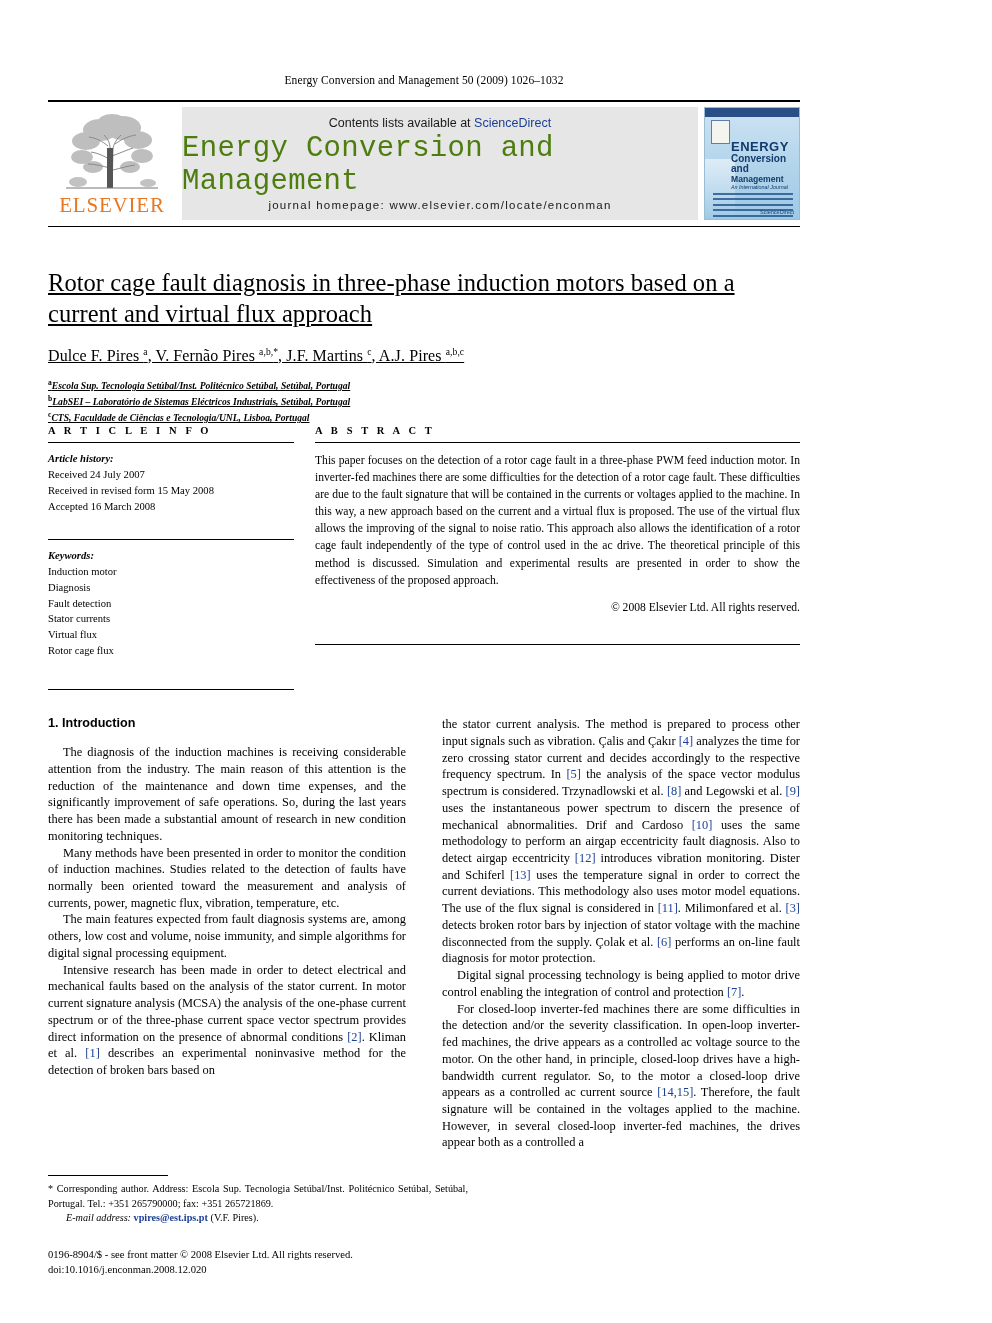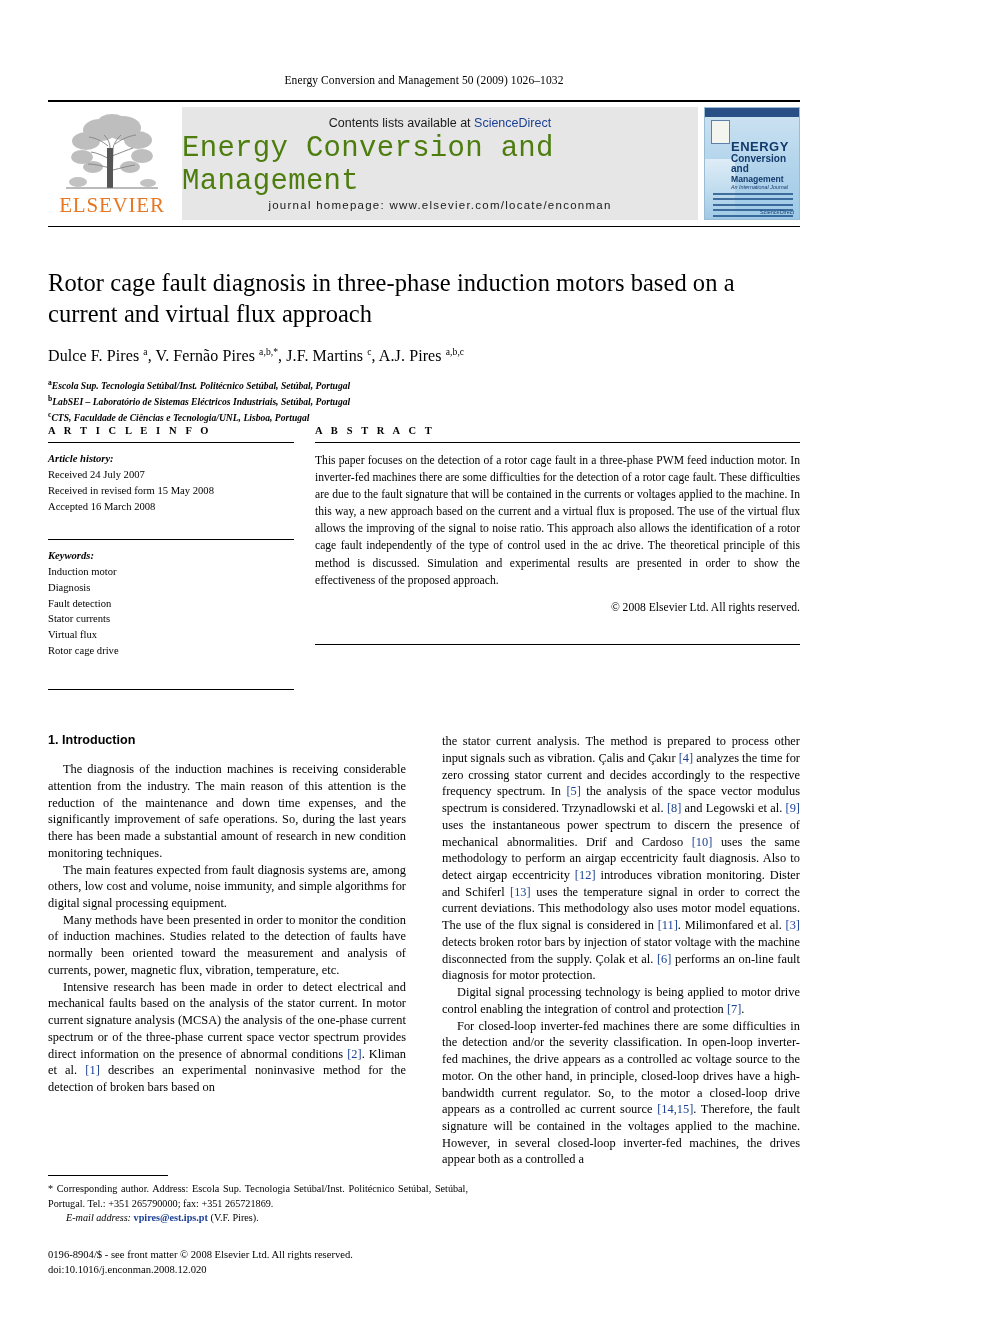--- a/index.html
+++ b/index.html
@@ -134,21 +134,21 @@
   .cover-smoke {
     position:absolute; bottom:0; left:0; width:30px; height:60px;
     background:linear-gradient(180deg, rgba(255,255,255,.55), rgba(255,255,255,0));
   }
 
   .masthead-bottom {
     border-bottom: 0.9px solid #000;
   }
 
   
-  .title-block { margin-top: 40px; }
+  .title-block { margin-top: 40px; text-decoration: underline; }
   h1.paper-title {
     font-family: "Liberation Serif", "DejaVu Serif", serif;
     font-size: 24.5px;
     font-weight: normal;
     line-height: 1.28;
     margin: 0;
     letter-spacing: 0.05px;
   }
   .authors {
     font-size: 16px;
@@ -204,21 +204,21 @@
     font-size: 11.6px;
     line-height: 1.47;
     text-align: justify;
   }
   .copyright {
     text-align: right;
     font-size: 11.6px;
     margin-top: 12px;
   }
   .body-cols {
-    margin-top: 43px;
+    margin-top: 26px;
     display: flex;
     gap: 36px;
   }
   .bcol { flex: 1 1 0; min-width: 0; }
   h2.sec-title {
     font-family: "Liberation Sans", sans-serif;
     font-size: 12.6px;
     font-weight: bold;
     margin: 0 0 14px 0;
   }
@@ -357,40 +357,40 @@
         <div>Accepted 16 March 2008</div>
       </div>
       <div class="kw-sep rule-thin"></div>
       <div class="kw">
         <div class="lbl">Keywords:</div>
         <div>Induction motor</div>
         <div>Diagnosis</div>
         <div>Fault detection</div>
         <div>Stator currents</div>
         <div>Virtual flux</div>
-        <div>Rotor cage drive</div>
+        <div>Rotor cage flux</div>
       </div>
       <div class="info-end-sep rule-thin"></div>
     </div>
 
     <div class="col-abs">
       <div class="sec-head">A B S T R A C T</div>
       <div class="rule-thick"></div>
       <div class="abstract-body">This paper focuses on the detection of a rotor cage fault in a three-phase PWM feed induction motor. In inverter-fed machines there are some difficulties for the detection of a rotor cage fault. These difficulties are due to the fault signature that will be contained in the currents or voltages applied to the machine. In this way, a new approach based on the current and a virtual flux is proposed. The use of the virtual flux allows the improving of the signal to noise ratio. This approach also allows the identification of a rotor cage fault independently of the type of control used in the ac drive. The theoretical principle of this method is discussed. Simulation and experimental results are presented in order to show the effectiveness of the proposed approach.</div>
       <div class="copyright">© 2008 Elsevier Ltd. All rights reserved.</div>
       <div class="info-end-sep rule-thin"></div>
     </div>
   </div>
 
   <div class="body-cols">
     <div class="bcol">
       <h2 class="sec-title">1. Introduction</h2>
       <p>The diagnosis of the induction machines is receiving considerable attention from the industry. The main reason of this attention is the reduction of the maintenance and down time expenses, and the significantly improvement of safe operations. So, during the last years there has been made a substantial amount of research in new condition monitoring techniques.</p>
+      <p>Many methods have been presented in order to monitor the condition of induction machines. Studies related to the detection of faults have normally been oriented toward the measurement and analysis of currents, power, magnetic flux, vibration, temperature, etc.</p>
       <p>The main features expected from fault diagnosis systems are, among others, low cost and volume, noise immunity, and simple algorithms for digital signal processing equipment.</p>
-      <p>Many methods have been presented in order to monitor the condition of induction machines. Studies related to the detection of faults have normally been oriented toward the measurement and analysis of currents, power, magnetic flux, vibration, temperature, etc.</p>
       <p id="left-last">Intensive research has been made in order to detect electrical and mechanical faults based on the analysis of the stator current. In motor current signature analysis (MCSA) the analysis of the one-phase current spectrum or of the three-phase current space vector spectrum provides direct information on the presence of abnormal conditions <span class="ref">[2]</span>. Kliman et al. <span class="ref">[1]</span> describes an experimental noninvasive method for the detection of broken bars based on</p>
     </div>
 
     <div class="bcol">
       <p id="right-p1" style="text-indent:0">the stator current analysis. The method is prepared to process other input signals such as vibration. Çalis and Çakır <span class="ref">[4]</span> analyzes the time for zero crossing stator current and decides accordingly to the respective frequency spectrum. In <span class="ref">[5]</span> the analysis of the space vector modulus spectrum is considered. Trzynadlowski et al. <span class="ref">[8]</span> and Legowski et al. <span class="ref">[9]</span> uses the instantaneous power spectrum to discern the presence of mechanical abnormalities. Drif and Cardoso <span class="ref">[10]</span> uses the same methodology to perform an airgap eccentricity fault diagnosis. Also to detect airgap eccentricity <span class="ref">[12]</span> introduces vibration monitoring. Dister and Schiferl <span class="ref">[13]</span> uses the temperature signal in order to correct the current deviations. This methodology also uses motor model equations. The use of the flux signal is considered in <span class="ref">[11]</span>. Milimonfared et al. <span class="ref">[3]</span> detects broken rotor bars by injection of stator voltage with the machine disconnected from the supply. Çolak et al. <span class="ref">[6]</span> performs an on-line fault diagnosis for motor protection.</p>
       <p id="right-p2">Digital signal processing technology is being applied to motor drive control enabling the integration of control and protection <span class="ref">[7]</span>.</p>
       <p id="right-p3">For closed-loop inverter-fed machines there are some difficulties in the detection and/or the severity classification. In open-loop inverter-fed machines, the drive appears as a controlled ac voltage source to the motor. On the other hand, in principle, closed-loop drives have a high-bandwidth current regulator. So, to the motor a closed-loop drive appears as a controlled ac current source <span class="ref">[14,15]</span>. Therefore, the fault signature will be contained in the voltages applied to the machine. However, in several closed-loop inverter-fed machines, the drives appear both as a controlled a</p>
     </div>
   </div>
 

